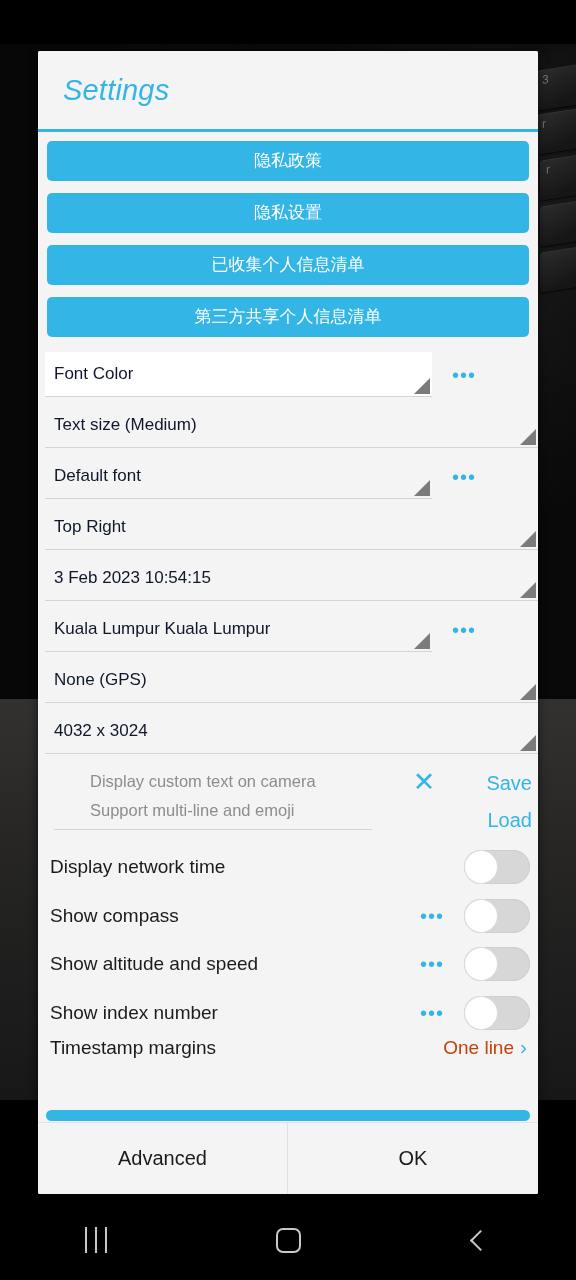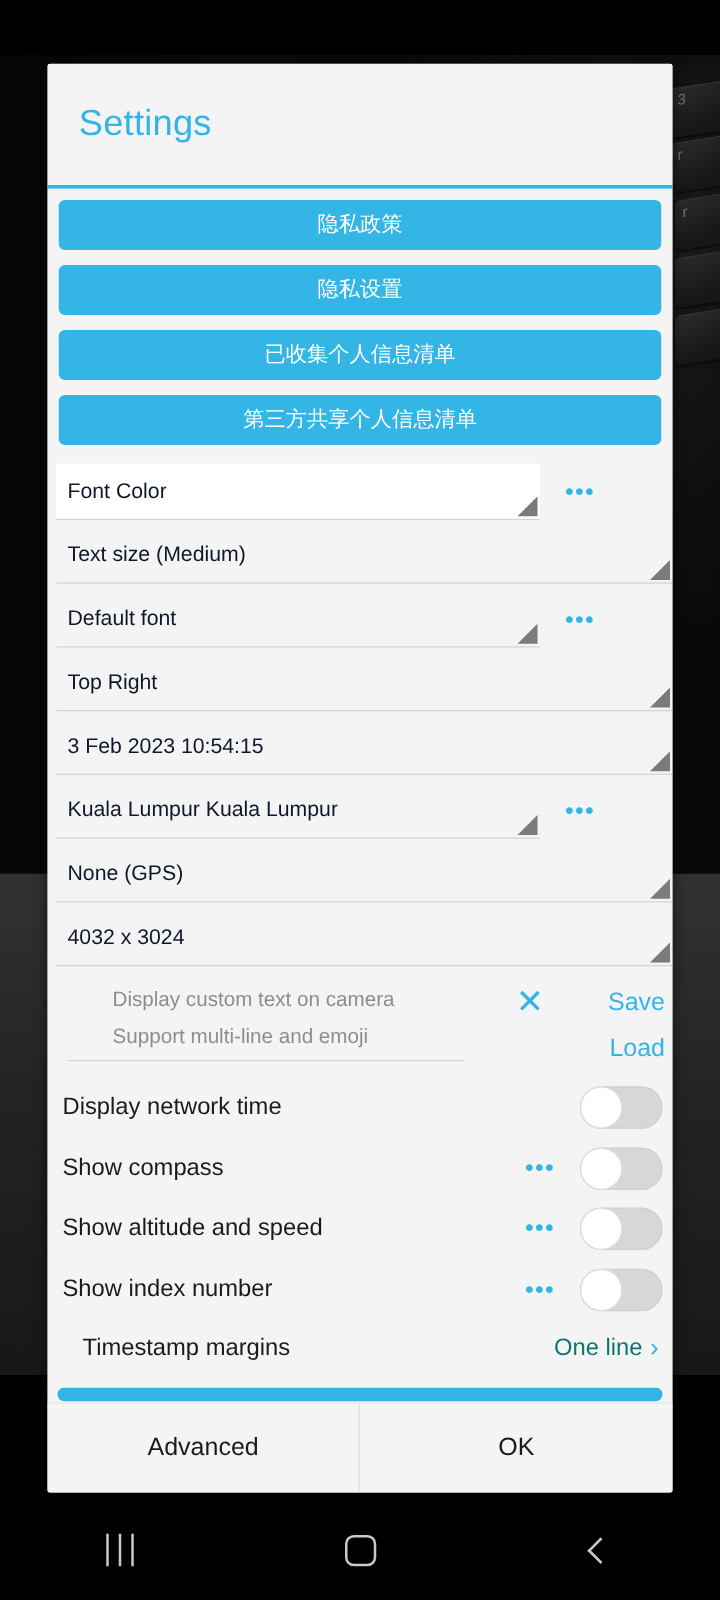--- a/index.html
+++ b/index.html
@@ -74,26 +74,27 @@
     background: #f4f4f4;
     border-radius: 2px;
     box-shadow: 0 2px 10px rgba(0,0,0,.6);
     display: flex;
     flex-direction: column;
     overflow: hidden;
   }
 
   
   #title-bar {
-    height: 97px;
+    height: 78px;
     background: #f4f4f4;
     display: flex;
     align-items: center;
     padding-left: 25px;
     flex: none;
+    font-style: italic;
   }
   #title-bar .title {
     color: #33b5e5;
     font-size: 29px;
     letter-spacing: .2px;
   }
   #title-rule {
     height: 3px;
     background: #33b5e5;
     flex: none;
@@ -240,31 +241,31 @@
     left: 1px; top: 1px;
     width: 32px; height: 32px;
     border-radius: 50%;
     background: #ffffff;
     box-shadow: 0 0 0 1px #dcdcdc;
   }
 
   
   .chev-row {
     display: flex;
-    align-items: center;
+    align-items: flex-start;
     height: 45px;
-    padding-left: 28px;
+    padding-left: 12px;
   }
   .chev-row .label {
     flex: 1 1 auto;
     font-size: 19px;
     color: #1b1b1b;
   }
   .chev-row .chev-value {
-    color: #0f766e;
+    color: #c2410c;
     font-size: 19px;
     padding-right: 6px;
   }
   .chev-row .chev {
     width: 18px;
     color: #33b5e5;
     font-size: 21px;
     line-height: 20px;
     font-weight: 300;
   }

